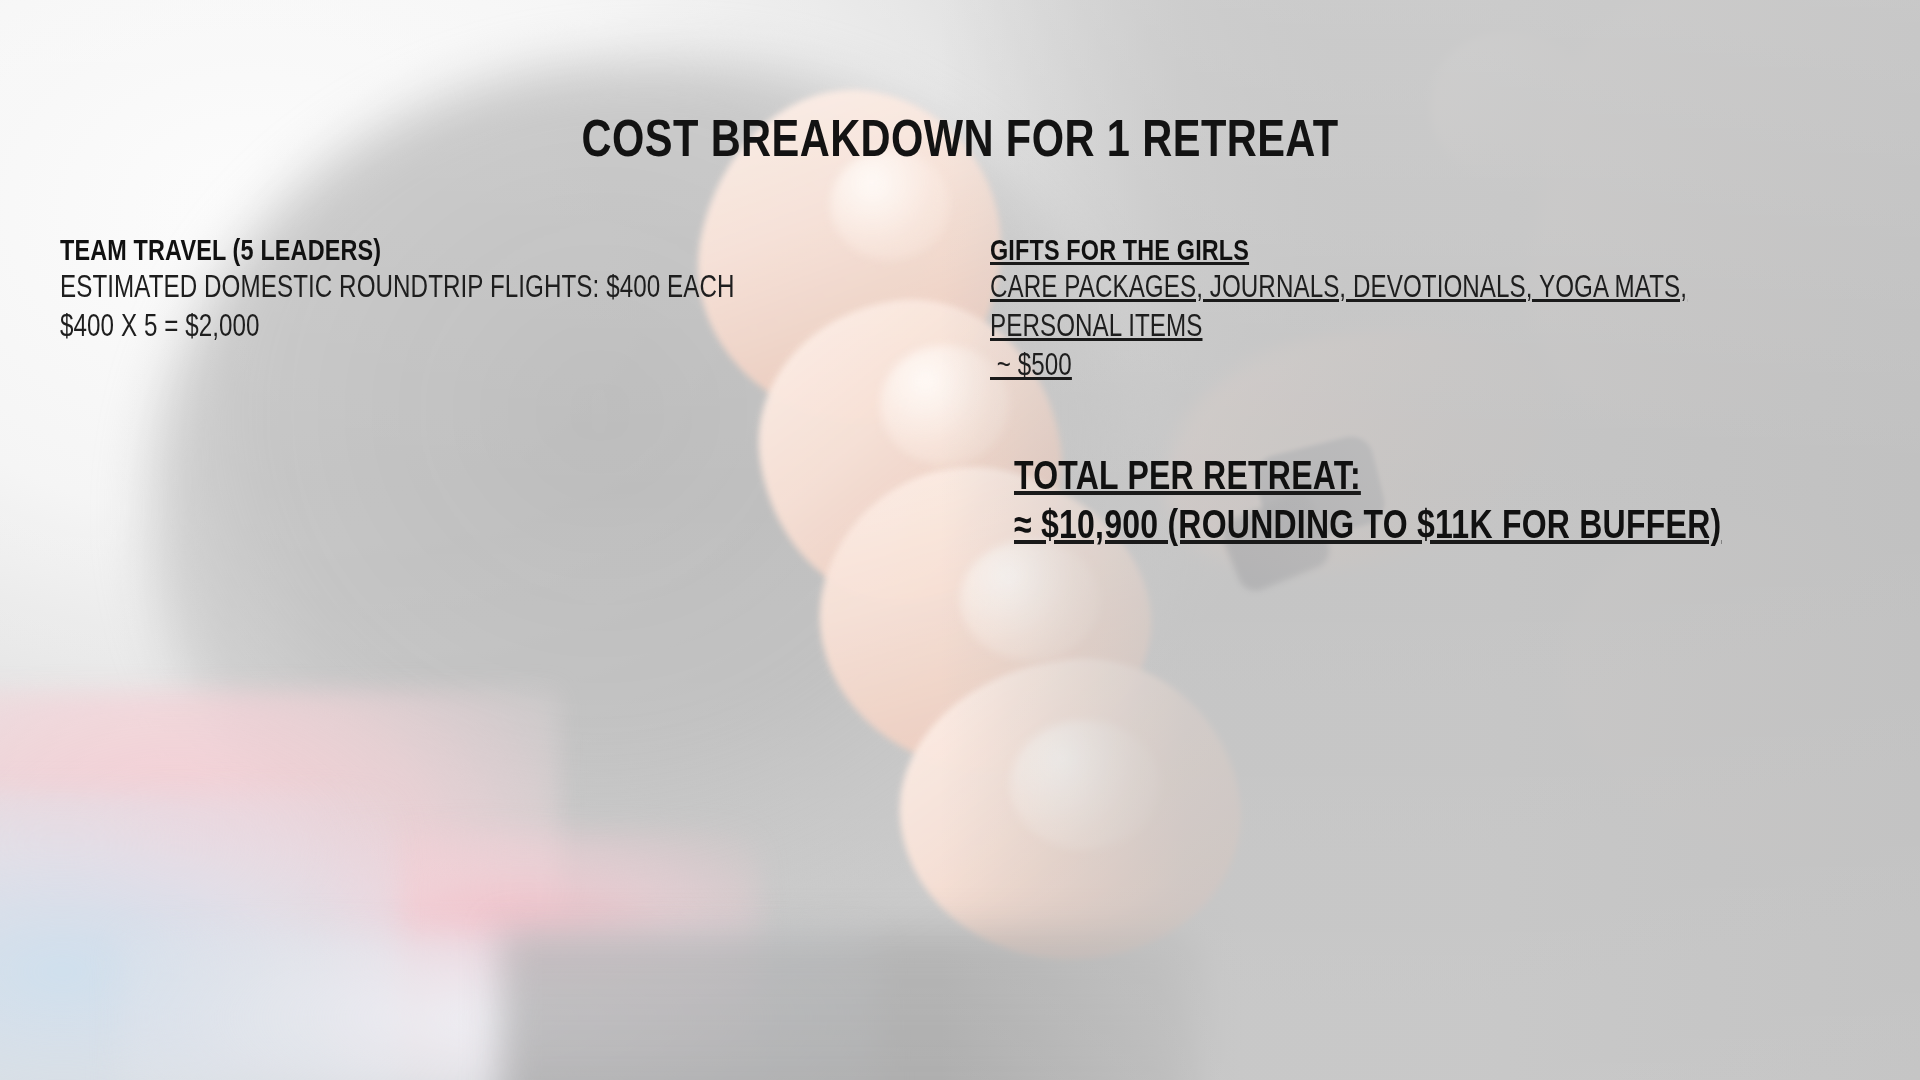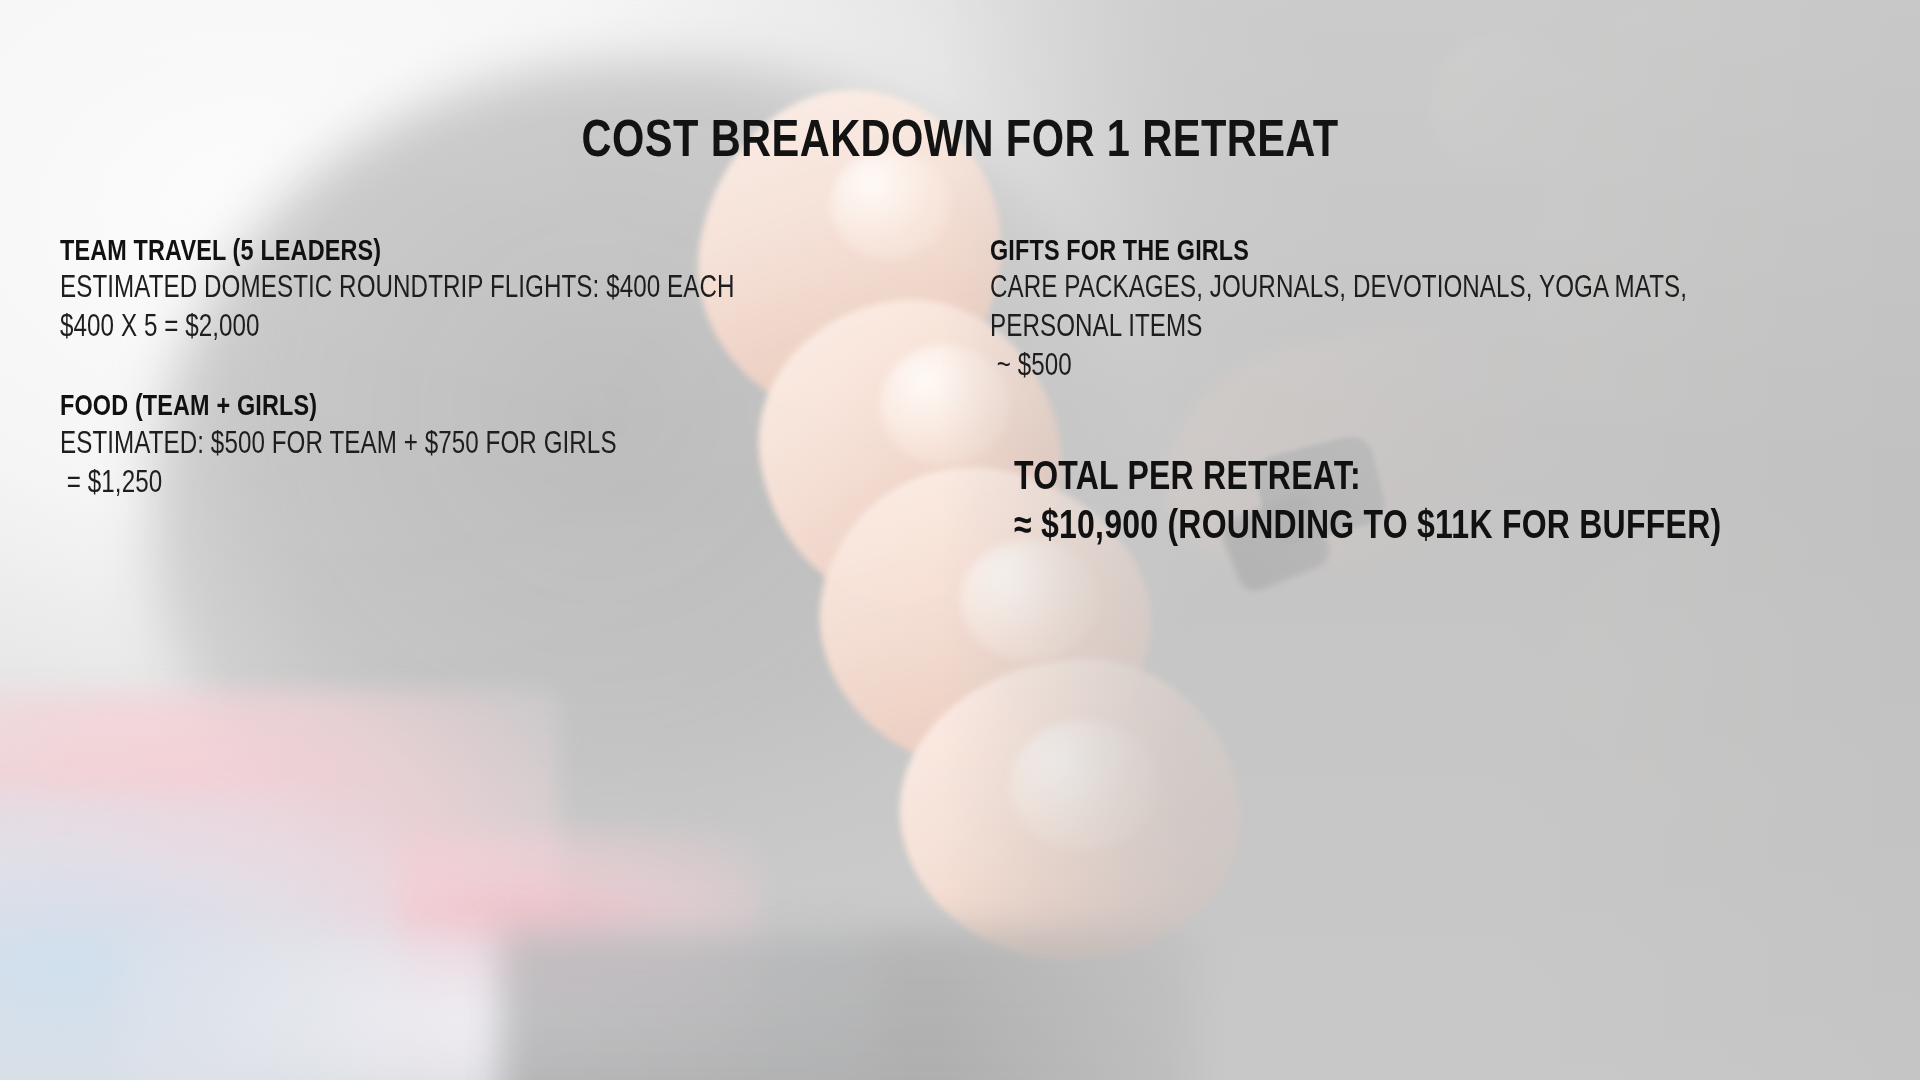--- a/index.html
+++ b/index.html
@@ -172,21 +172,21 @@
     transform: scaleX(0.80);
     transform-origin: center top;
   }
 
   .col {
     position: absolute;
     top: 232px;
     color: #1a1a1a;
   }
   .col-left  { left: 60px;  width: 930px; }
-  .col-right { left: 990px; width: 930px; }
+  .col-right { left: 990px; width: 930px; text-decoration: underline; }
 
   .block { margin-bottom: 42px; }
   .block:last-child { margin-bottom: 0; }
 
   .b-head {
     font-size: 30px;
     font-weight: 700;
     line-height: 1.18;
     letter-spacing: 0.2px;
     color: #111111;
@@ -261,25 +261,20 @@
 
     <div class="col col-left">
 
       <div class="block">
         <div class="b-head">TEAM TRAVEL (5 LEADERS)</div>
         <div class="b-line">ESTIMATED DOMESTIC ROUNDTRIP FLIGHTS: $400 EACH</div>
         <div class="b-line">$400 X 5 = $2,000</div>
       </div>
 
 
-      <div class="block">
-        <div class="b-head">FOOD (TEAM + GIRLS)</div>
-        <div class="b-line">ESTIMATED: $500 FOR TEAM + $750 FOR GIRLS</div>
-        <div class="b-line"> = $1,250</div>
-      </div>
 
 
     </div>
 
     <div class="col col-right">
 
       <div class="block">
         <div class="b-head">GIFTS FOR THE GIRLS</div>
         <div class="b-line">CARE PACKAGES, JOURNALS, DEVOTIONALS, YOGA MATS,</div>
         <div class="b-line">PERSONAL ITEMS</div>

